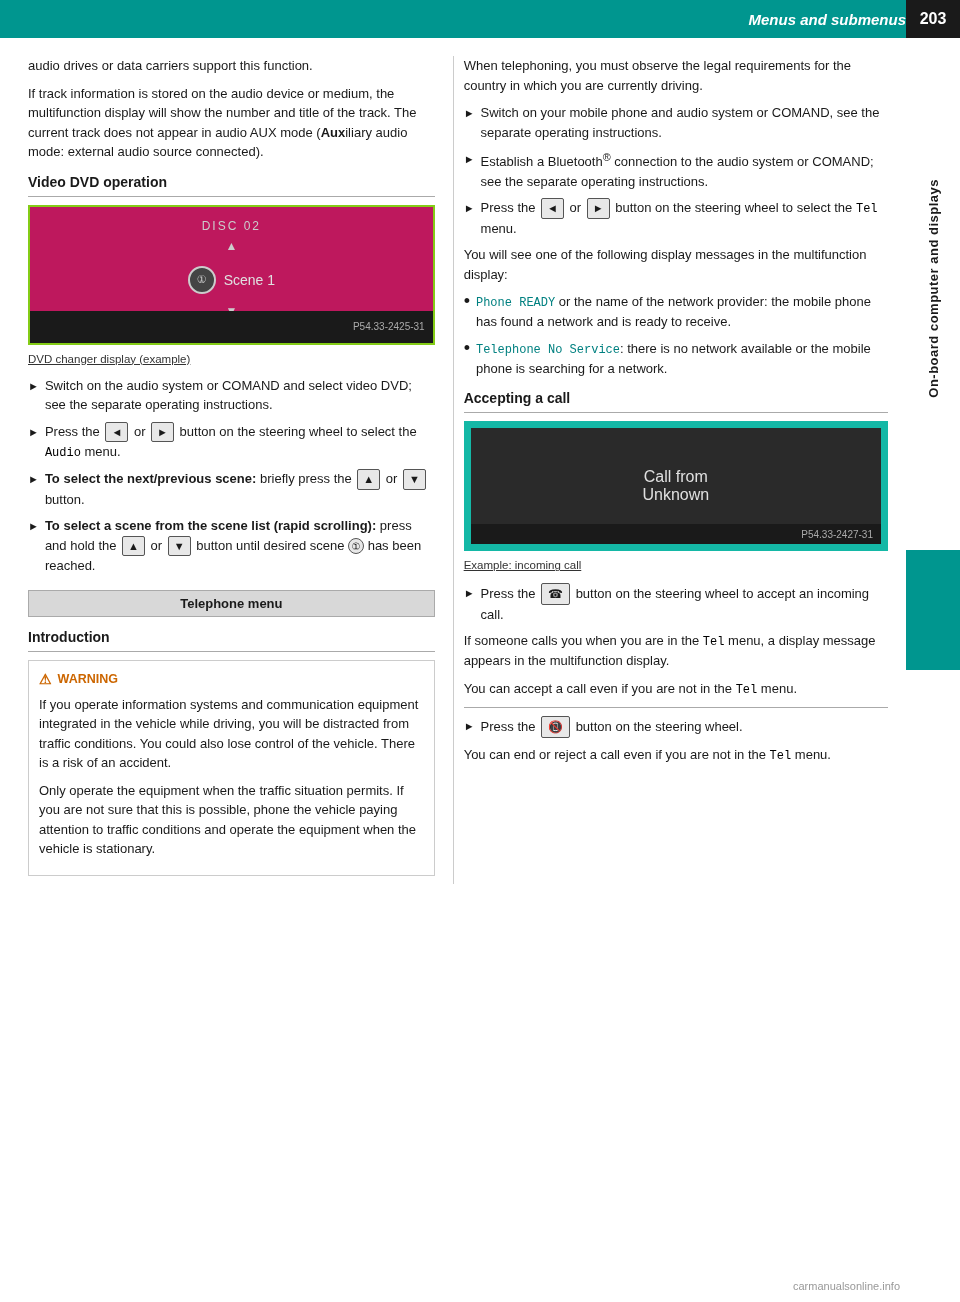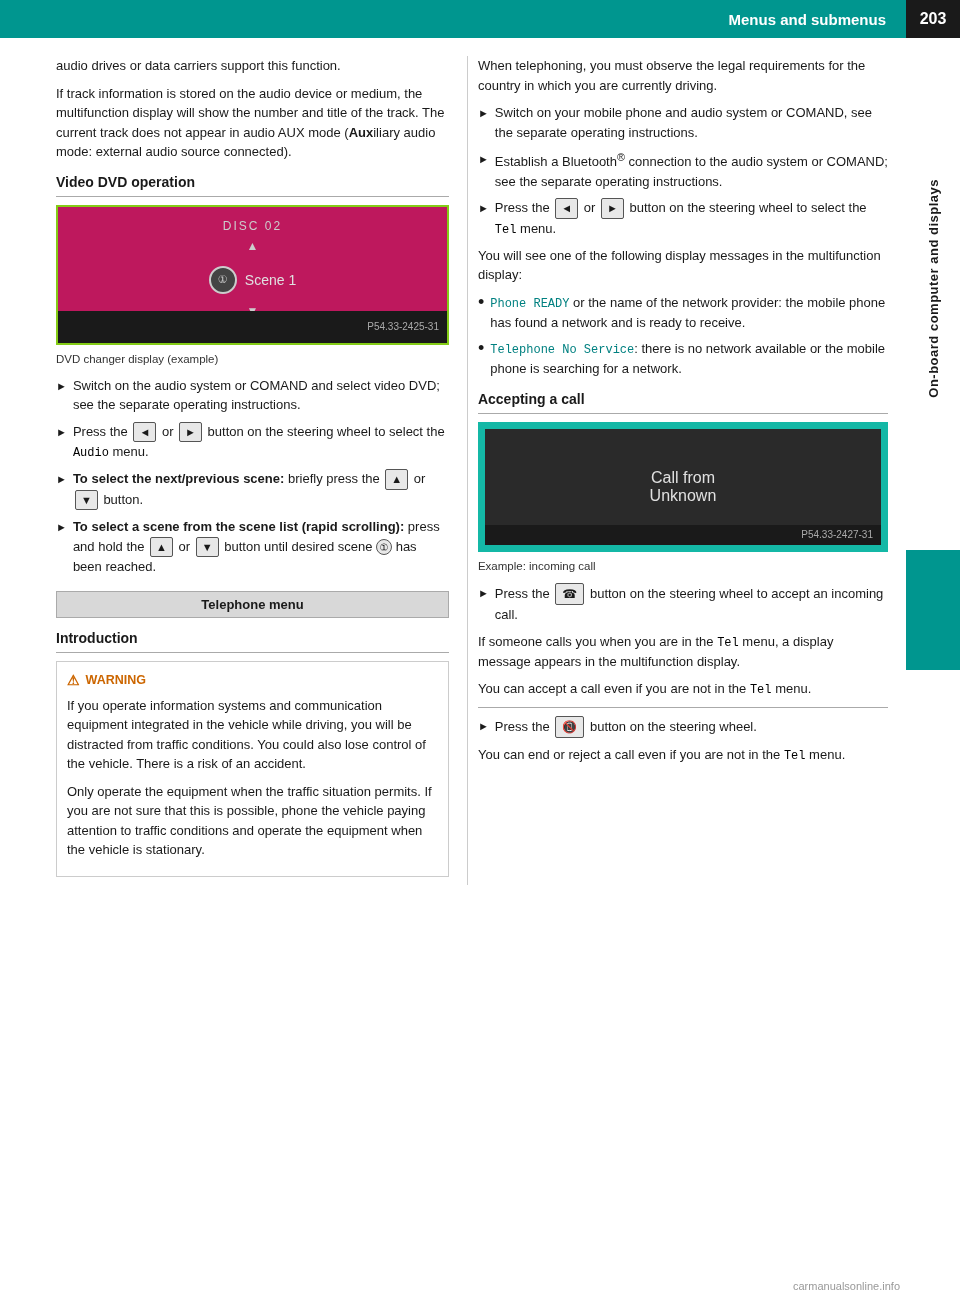--- a/index.html
+++ b/index.html
@@ -21,21 +21,21 @@
       background: #00968f;
       height: 38px;
       padding-right: 0;
     }
     .header-title {
       color: #fff;
       font-size: 15px;
       font-weight: bold;
       flex: 1;
       text-align: right;
-      padding-right: 20px;
+      font-style: italic;
     }
     .page-number-box {
       background: #1a1a1a;
       color: #fff;
       font-size: 16px;
       font-weight: bold;
       width: 54px;
       height: 38px;
       display: flex;
       align-items: center;
@@ -74,21 +74,20 @@
     
     .content-area {
       display: flex;
       padding: 18px 0 0 0;
       margin-right: 54px;
     }
 
     .left-column {
       width: 460px;
       padding: 0 18px 0 28px;
-      margin-left: 28px;
     }
 
     .right-column {
       width: 460px;
       padding: 0 18px 0 10px;
     }
 
     
     .col-divider {
       width: 1px;
@@ -180,20 +179,21 @@
       font-size: 12px;
       color: #ccc;
     }
     .dvd-triangle-up { top: 32px; left: 50%; transform: translateX(-50%); }
     .dvd-triangle-down { bottom: 25px; left: 50%; transform: translateX(-50%); }
 
     .caption-text {
       font-size: 11.5px;
       color: #333;
       margin-bottom: 8px;
+      text-decoration: underline;
     }
 
     
     .bullet-item {
       display: flex;
       align-items: flex-start;
       margin-bottom: 7px;
       line-height: 1.5;
     }
     .bullet-arrow {

